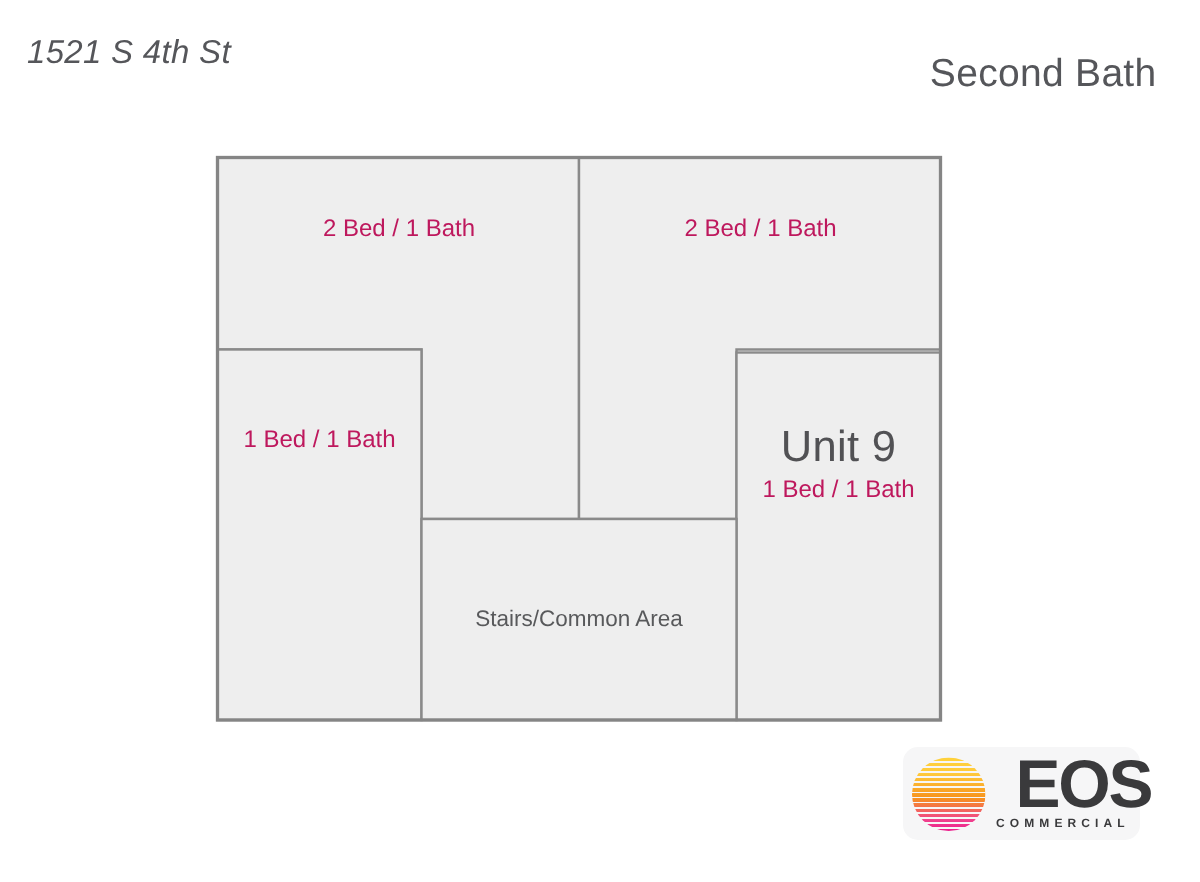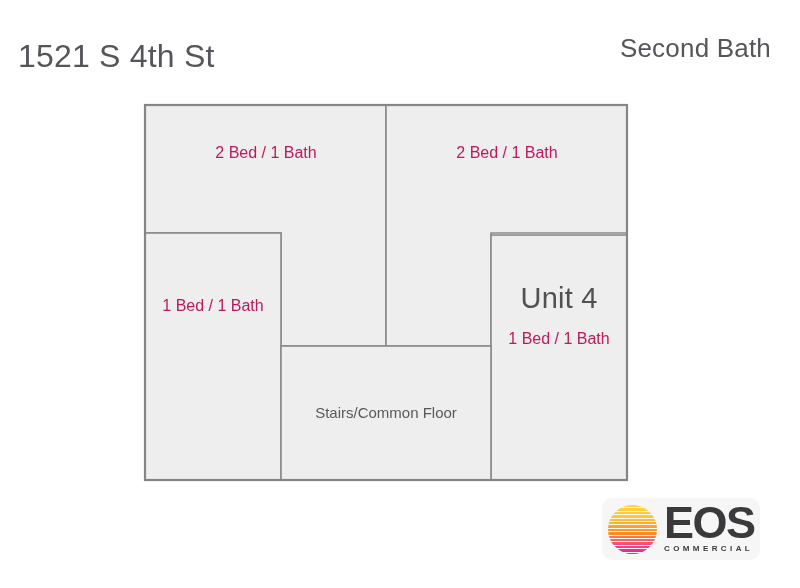--- a/index.html
+++ b/index.html
@@ -3,37 +3,37 @@
 <meta charset="utf-8">
 <style>
   * { margin: 0; padding: 0; box-sizing: border-box; }
   html, body { width: 800px; height: 588px; background: #ffffff; overflow: hidden; }
   body { font-family: "Liberation Sans", "DejaVu Sans", sans-serif; position: relative; }
 
   .page { position: absolute; inset: 0; width: 800px; height: 588px; }
 
   
   .title-left {
-    position: absolute; top: 38px; left: 18px;
-    font-size: 32px; color: #55565a; letter-spacing: 0.2px;
+    position: absolute; top: 22px; left: 18px;
+    font-size: 22px; color: #55565a; letter-spacing: 0.2px; font-style: italic;
   }
   .title-right {
     position: absolute; top: 33px; right: 29px;
     font-size: 26px; color: #55565a; letter-spacing: 0.2px;
   }
 
   
   .plan-svg { position: absolute; left: 0; top: 0; width: 800px; height: 588px; }
 
   
   .unit-label { position: absolute; text-align: center; transform: translateX(-50%); }
   .unit-title { font-size: 29px; color: #515154; line-height: 1.15; letter-spacing: 0.2px; }
   .unit-sub   { font-size: 16px; color: #be185d; line-height: 1.2; }
   .unit-top .unit-sub    { margin-top: 4px; }
-  .unit-bottom .unit-sub { margin-top: 14px; }
+  .unit-bottom .unit-sub { margin-top: 2px; }
 
   .lbl-unit7 { left: 266px; top: 139px; }
   .lbl-unit6 { left: 507px; top: 139px; }
   .lbl-unit8 { left: 213px; top: 282px; }
   .lbl-unit5 { left: 559px; top: 282px; }
 
   .stairs-label {
     position: absolute; left: 386px; top: 404px; transform: translateX(-50%);
     font-size: 15px; color: #58595b; white-space: nowrap;
   }
@@ -49,21 +49,21 @@
     background:
       repeating-linear-gradient(to bottom,
         rgba(246,246,247,0) 0px, rgba(246,246,247,0) 2.3px,
         #f6f6f7 2.3px, #f6f6f7 3.4px),
       linear-gradient(to bottom,
         #ffd23b 0%, #ffc93c 22%, #f7941d 55%, #f0418d 85%, #ec1e8c 100%);
   }
   .logo-text { margin-left: 7px; display: flex; flex-direction: column; align-items: flex-start; }
   .logo-brand {
     font-size: 45px; font-weight: 700; color: #3a3a3c;
-    letter-spacing: -1.5px; line-height: 0.82;
+    letter-spacing: -1.5px; line-height: 0.82; margin-left: 13px;
   }
   .logo-tagline {
     font-size: 8px; font-weight: 700; color: #3a3a3c;
     letter-spacing: 3.4px; margin-top: 3px; white-space: nowrap;
   }
 </style>
 </head>
 <body>
 
 <div class="page">
@@ -92,25 +92,25 @@
 
   <div class="unit-label unit-top lbl-unit6">
     <div class="unit-sub">2 Bed / 1 Bath</div>
   </div>
 
   <div class="unit-label unit-bottom lbl-unit8">
     <div class="unit-sub">1 Bed / 1 Bath</div>
   </div>
 
   <div class="unit-label unit-bottom lbl-unit5">
-    <div class="unit-title">Unit 4</div>
+    <div class="unit-title">Unit 9</div>
     <div class="unit-sub">1 Bed / 1 Bath</div>
   </div>
 
-  <div class="stairs-label">Stairs/Common Floor</div>
+  <div class="stairs-label">Stairs/Common Area</div>
 
   <div class="logo">
     <div class="sun-icon"></div>
     <div class="logo-text">
       <div class="logo-brand">EOS</div>
       <div class="logo-tagline">COMMERCIAL</div>
     </div>
   </div>
 
 </div>

